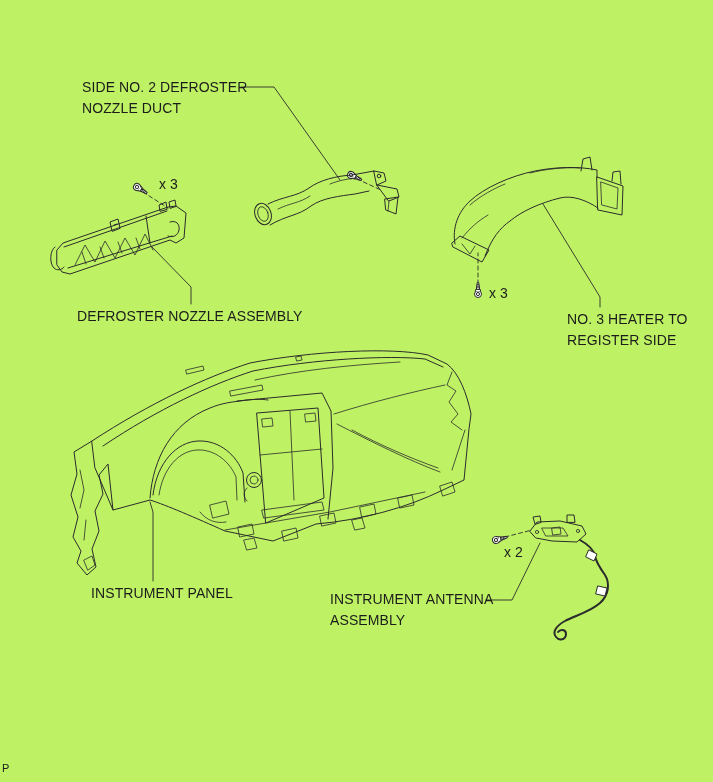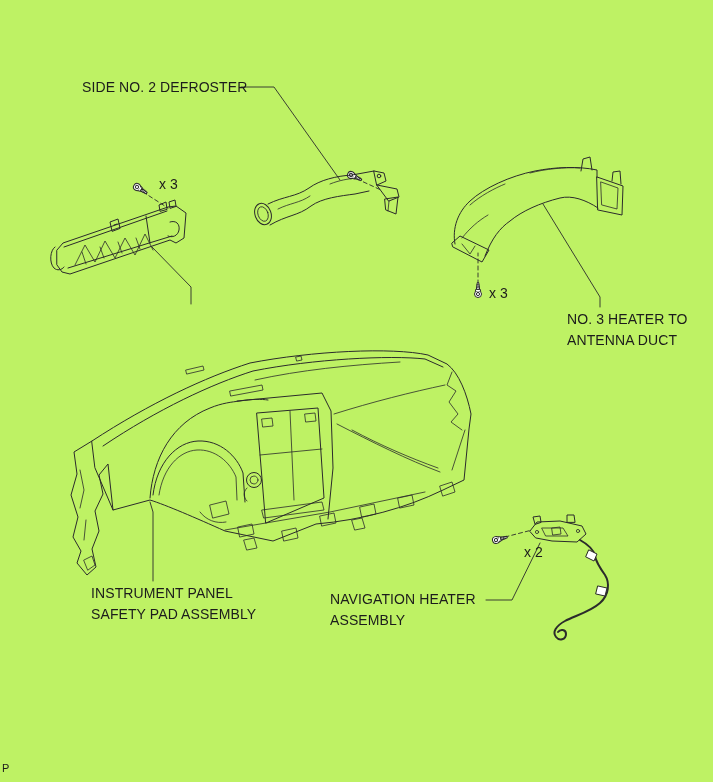--- a/index.html
+++ b/index.html
@@ -168,39 +168,42 @@
       <circle cx="578" cy="531" r="1.6" stroke-width="0.8"></circle>
 
       <path d="M 580,540 C 589,545 594,550 595,556 C 596,562 600,568 605,575 C 610,583 609,595 600,603 C 590,612 574,616 565,621 C 556,626 552,632 556,637 C 559,641 566,640 566,634 C 566,629 560,629 558,632" stroke-width="2"></path>
       <path d="M 589,550 L 597,554 L 594,561 L 586,557 Z" fill="#fff" stroke-width="1"></path>
       <path d="M 598,586 L 607,588 L 605,596 L 596,594 Z" fill="#fff" stroke-width="1"></path>
     </g>
   </svg>
 
   <div class="lbl" style="left:82px;top:77px;">
     <span>SIDE NO. 2 DEFROSTER</span>
+    <span>NOZZLE DUCT</span>
   </div>
 
   <div class="count" style="left:159px;top:177px;">x 3</div>
 
+  <div class="lbl" style="left:77px;top:306px;">
+    <span>DEFROSTER NOZZLE ASSEMBLY</span>
+  </div>
 
   <div class="count" style="left:489px;top:286px;">x 3</div>
 
   <div class="lbl" style="left:531px;top:309px;margin-left:36px;">
     <span>NO. 3 HEATER TO</span>
-    <span>ANTENNA DUCT</span>
+    <span>REGISTER SIDE</span>
   </div>
 
   <div class="lbl" style="left:91px;top:583px;">
     <span>INSTRUMENT PANEL</span>
-    <span>SAFETY PAD ASSEMBLY</span>
-  </div>
-
-  <div class="count" style="left:504px;top:545px;margin-left:20px;">x 2</div>
+  </div>
+
+  <div class="count" style="left:504px;top:545px;">x 2</div>
 
   <div class="lbl" style="left:330px;top:589px;">
-    <span>NAVIGATION HEATER</span>
+    <span>INSTRUMENT ANTENNA</span>
     <span>ASSEMBLY</span>
   </div>
 
   <div id="page-marker">P</div>
 
 </div>
 
 </body></html>

